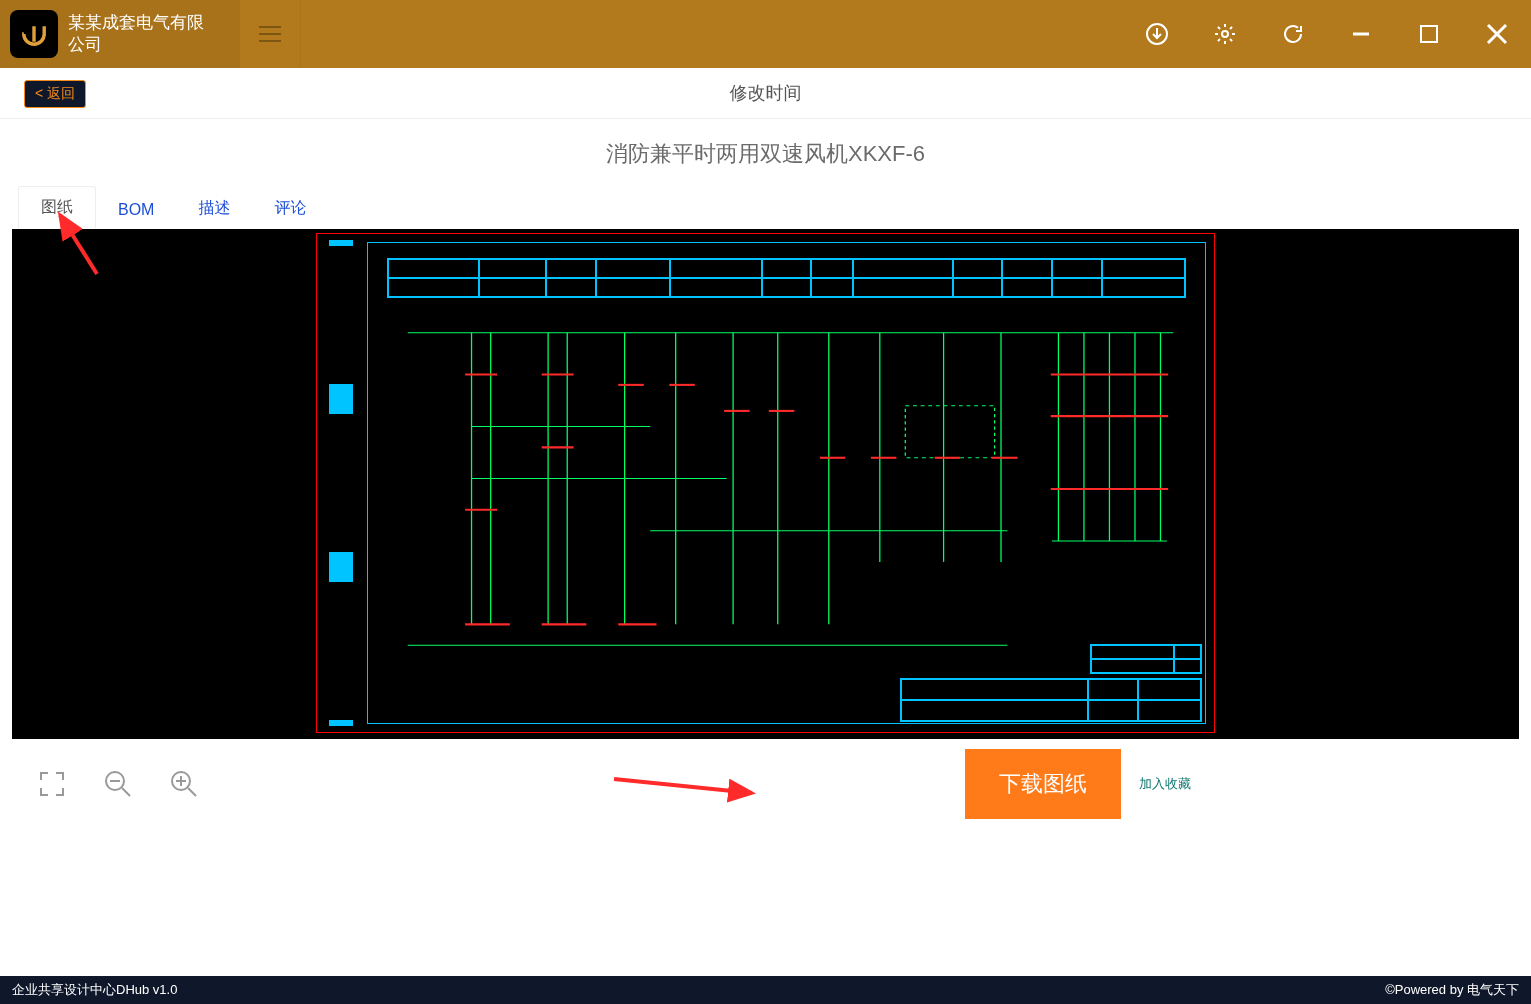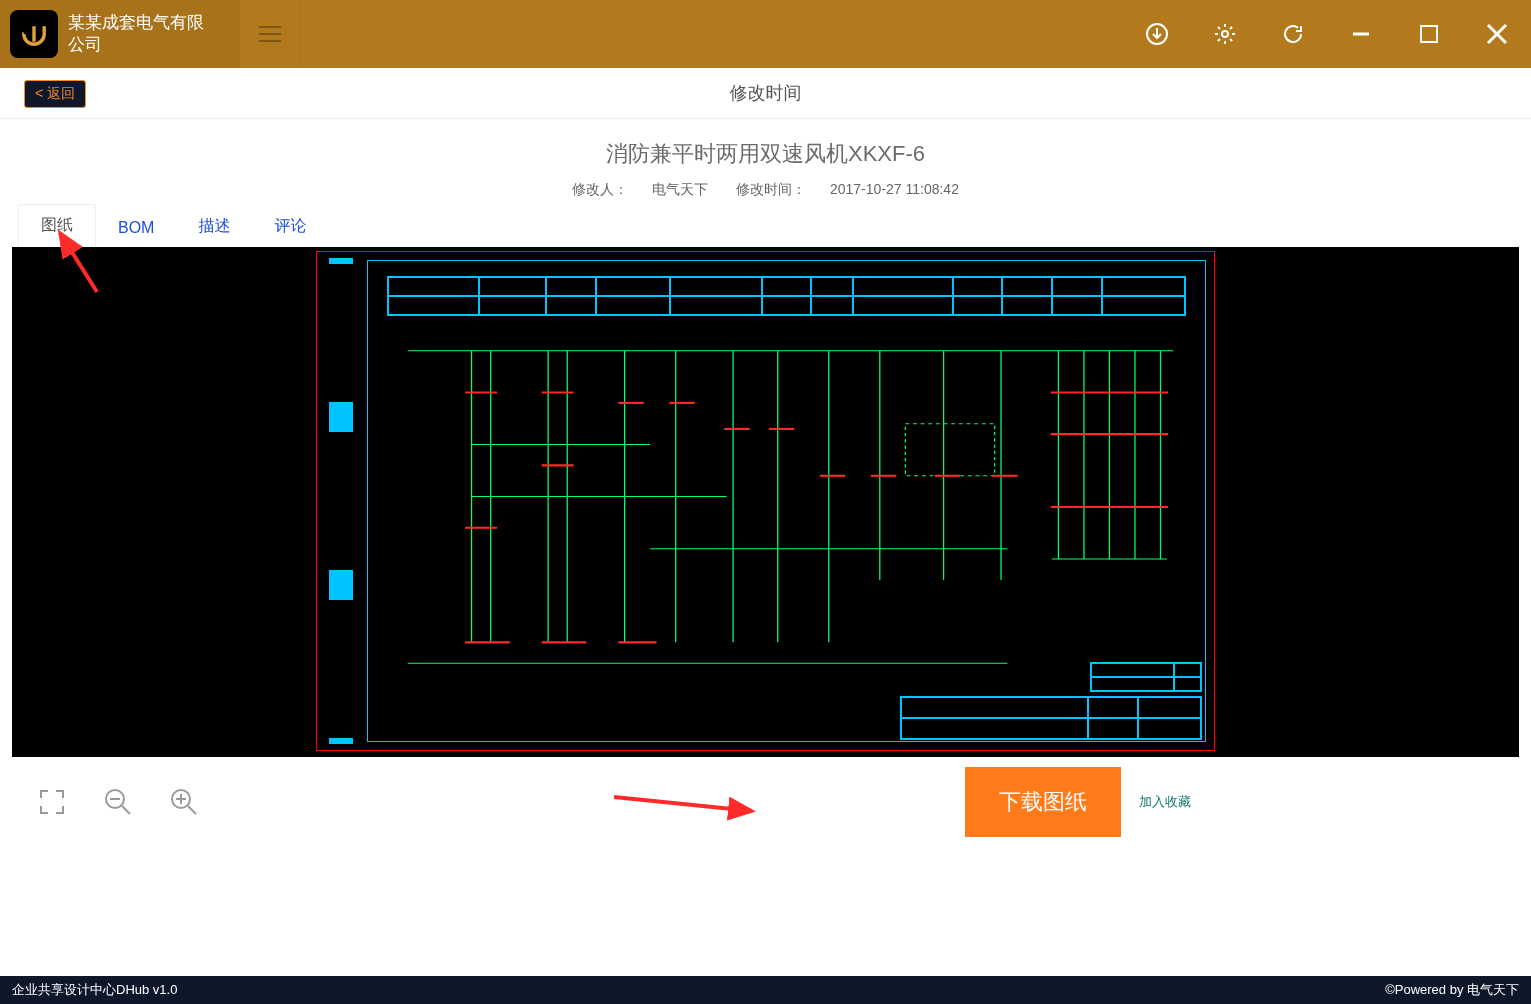--- a/index.html
+++ b/index.html
@@ -184,24 +184,20 @@
   </div>
 </div>
 
 <div class="page-header">
   <button class="back-btn">&lt; 返回</button>
   <div class="page-title">修改时间</div>
 </div>
 
 <div class="sub-header">
   <div class="doc-title">消防兼平时两用双速风机XKXF-6</div>
-  <div class="meta-row">
-    <span>修改人：</span><span>电气天下</span>
-    <span>修改时间：</span><span>2017-10-27 11:08:42</span>
-  </div>
 </div>
 
 <div class="tabs">
   <div class="tab active">图纸</div>
   <div class="tab">BOM</div>
   <div class="tab">描述</div>
   <div class="tab">评论</div>
 </div>
 
 <div class="viewer">

